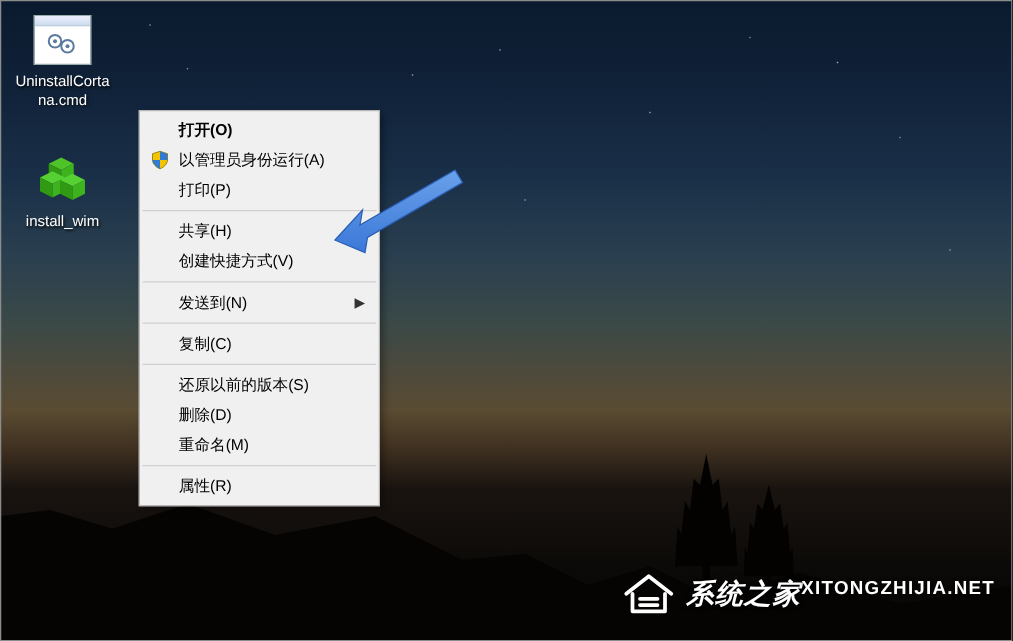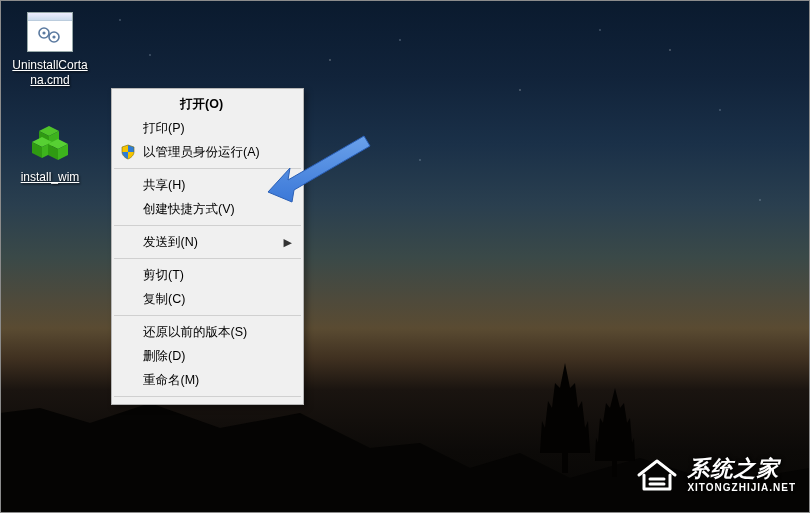--- a/index.html
+++ b/index.html
@@ -72,21 +72,21 @@
     color: #fff;
     font-size: 12px;
     text-shadow: 1px 1px 2px rgba(0,0,0,.9);
     cursor: pointer;
   }
   .desktop-icon .icon-box {
     width: 48px; height: 48px;
     display:flex; align-items:center; justify-content:center;
     margin-bottom: 2px;
   }
-  .icon-label { line-height: 1.25; word-break: break-word; padding: 0 2px; text-decoration: underline; }
+  .icon-label { line-height: 1.25; word-break: break-word; padding: 0 2px; }
 
   .cmd-icon {
     width: 46px; height: 40px;
     background:#fff;
     border:1px solid #9aa;
     position:relative;
   }
   .cmd-icon::before{
     content:"";
     position:absolute; top:0; left:0; right:0; height:7px;
@@ -111,21 +111,21 @@
     padding: 3px 1px;
   }
   .menu-item {
     display:flex;
     align-items:center;
     height: 24px;
     padding: 0 28px 0 30px;
     position: relative;
     cursor: default;
   }
-  .menu-item.bold { font-weight: 700; margin-left: 37px; }
+  .menu-item.bold { font-weight: 700; }
   .menu-item .submenu-arrow {
     position:absolute; right:10px; top:50%; transform:translateY(-50%);
     font-size: 11px; color:#333;
   }
   .menu-item .item-icon {
     position:absolute; left:6px; top:50%; transform:translateY(-50%);
     width:18px; height:18px; display:flex; align-items:center; justify-content:center;
   }
   .menu-sep {
     height:1px; margin:4px 1px;
@@ -144,30 +144,30 @@
   .watermark {
     position: absolute;
     right: 14px;
     bottom: 18px;
     display:flex;
     align-items:center;
     gap:8px;
     color:#fff;
   }
   .watermark .logo { width:44px; height:40px; }
-  .watermark .wm-text { display:flex; flex-direction:column; line-height:1.1;}
+  .watermark .wm-text { display:flex; flex-direction:row; line-height:1.1;}
   .watermark .title {
     font-size:22px;
     font-weight:800;
     font-style:italic;
     letter-spacing:1px;
     text-shadow: 0 0 4px #000, 1px 1px 2px #000;
   }
   .watermark .sub {
-    font-size:10px;
+    font-size:15px;
     letter-spacing:1px;
     font-weight:600;
     text-shadow: 0 0 3px #000;
   }
 </style>
 </head>
 <body>
 
 <div class="desktop-bg"></div>
 <div class="stars"></div>
@@ -222,35 +222,35 @@
   </div>
   <span class="icon-label">install_wim</span>
 </div>
 
 <div class="context-menu">
 
   <div class="menu-item bold">
     <span>打开(O)</span>
   </div>
   <div class="menu-item">
-    <span>打印(P)</span>
-  </div>
-  <div class="menu-item">
     <span class="item-icon">
       <svg width="16" height="16" viewBox="0 0 16 16">
         <path d="M8 1 L14 3 V8 C14 11 11 14 8 15 C5 14 2 11 2 8 V3 Z" fill="#fff"></path>
         <path d="M8 1 L14 3 V8 L8 8 Z" fill="#2e7cd6"></path>
         <path d="M2 3 L8 1 V8 L2 8 Z" fill="#f5c400"></path>
         <path d="M8 8 H14 V8 C14 11 11 14 8 15 Z" fill="#f5c400"></path>
         <path d="M2 8 H8 V15 C5 14 2 11 2 8 Z" fill="#2e7cd6"></path>
         <path d="M8 1 L14 3 V8 C14 11 11 14 8 15 C5 14 2 11 2 8 V3 Z" fill="none" stroke="#7a6a00" stroke-width=".6"></path>
       </svg>
     </span>
     <span>以管理员身份运行(A)</span>
   </div>
+  <div class="menu-item">
+    <span>打印(P)</span>
+  </div>
 
   <div class="menu-sep"></div>
 
   <div class="menu-item">
     <span>共享(H)</span>
     <span class="submenu-arrow">▶</span>
   </div>
   <div class="menu-item">
     <span>创建快捷方式(V)</span>
   </div>
@@ -258,40 +258,40 @@
   <div class="menu-sep"></div>
 
   <div class="menu-item">
     <span>发送到(N)</span>
     <span class="submenu-arrow">▶</span>
   </div>
 
   <div class="menu-sep"></div>
 
   <div class="menu-item">
-    <span>剪切(T)</span>
-  </div>
-  <div class="menu-item">
     <span>复制(C)</span>
   </div>
 
   <div class="menu-sep"></div>
 
   <div class="menu-item">
     <span>还原以前的版本(S)</span>
   </div>
   <div class="menu-item">
     <span>删除(D)</span>
   </div>
   <div class="menu-item">
     <span>重命名(M)</span>
   </div>
 
   <div class="menu-sep"></div>
 
+  <div class="menu-item">
+    <span>属性(R)</span>
+  </div>
 </div>
 
 <div class="pointer-arrow">
   <svg width="110" height="90" viewBox="0 0 110 90">
     <defs>
       <linearGradient id="ag" x1="0" y1="0" x2="0" y2="1">
         <stop offset="0" stop-color="#6aa1ea"></stop>
         <stop offset="1" stop-color="#3b78d8"></stop>
       </linearGradient>
     </defs>

